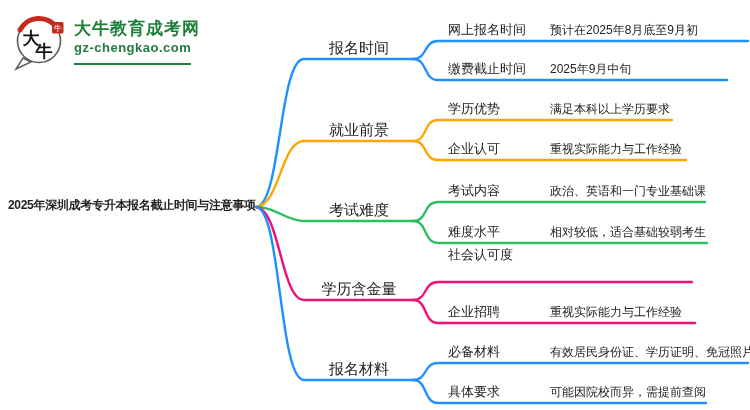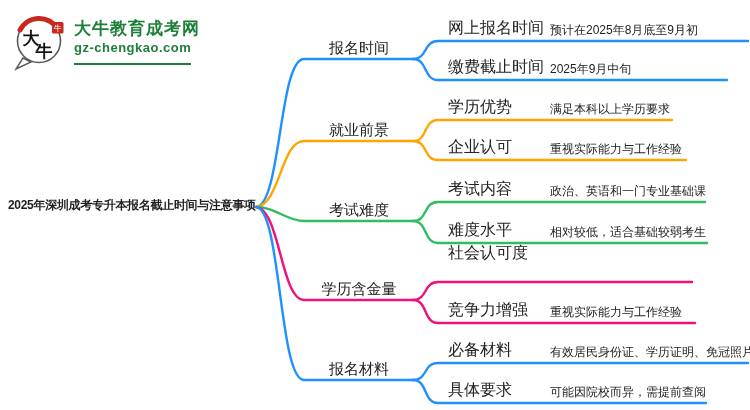--- a/index.html
+++ b/index.html
@@ -23,21 +23,21 @@
   
   .wires{position:absolute;left:0;top:0;width:750px;height:410px;pointer-events:none;}
   .wires path{fill:none;stroke-width:2.4;stroke-linecap:round;stroke-linejoin:round;}
   
   .branch-label{
     position:absolute;left:304px;width:110px;height:18px;text-align:center;
     font-size:15px;color:#222;white-space:nowrap;
   }
   
   .row{position:absolute;left:440px;height:19px;display:flex;align-items:flex-end;white-space:nowrap;}
-  .rlabel{width:102px;padding-left:8px;font-size:16px;color:#222;flex:none;}
+  .rlabel{width:102px;padding-left:8px;font-size:13px;color:#222;flex:none;}
   .rvalue{flex:1;text-align:left;font-size:12px;color:#222;}
 </style>
 </head>
 <body>
 
 <div class="logo">
   <svg width="54" height="58" viewBox="0 0 54 58">
     <path d="M11 45 L4 56 L19 49 Z" fill="#ffffff" stroke="#5a5a5a" stroke-width="1.4"></path>
     <circle cx="27" cy="28" r="21.5" fill="#ffffff" stroke="#5a5a5a" stroke-width="1.6"></circle>
     <path d="M8 17 A21.5 21.5 0 0 1 45 15" fill="none" stroke-width="5" stroke-linecap="round" stroke="#C8281E"></path>
@@ -107,21 +107,21 @@
 </div>
 <div class="row" style="top:222px;width:267px">
   <span class="rlabel">难度水平</span>
   <span class="rvalue">相对较低，适合基础较弱考生</span>
 </div>
 
 <div class="row" style="top:245px;width:252px">
   <span class="rlabel">社会认可度</span>
 </div>
 <div class="row" style="top:302px;width:255px">
-  <span class="rlabel">竞争力增强</span>
+  <span class="rlabel">企业招聘</span>
   <span class="rvalue">重视实际能力与工作经验</span>
 </div>
 
 <div class="row" style="top:342px;width:308px">
   <span class="rlabel">必备材料</span>
   <span class="rvalue">有效居民身份证、学历证明、免冠照片</span>
 </div>
 <div class="row" style="top:382px;width:266px">
   <span class="rlabel">具体要求</span>
   <span class="rvalue">可能因院校而异，需提前查阅</span>

